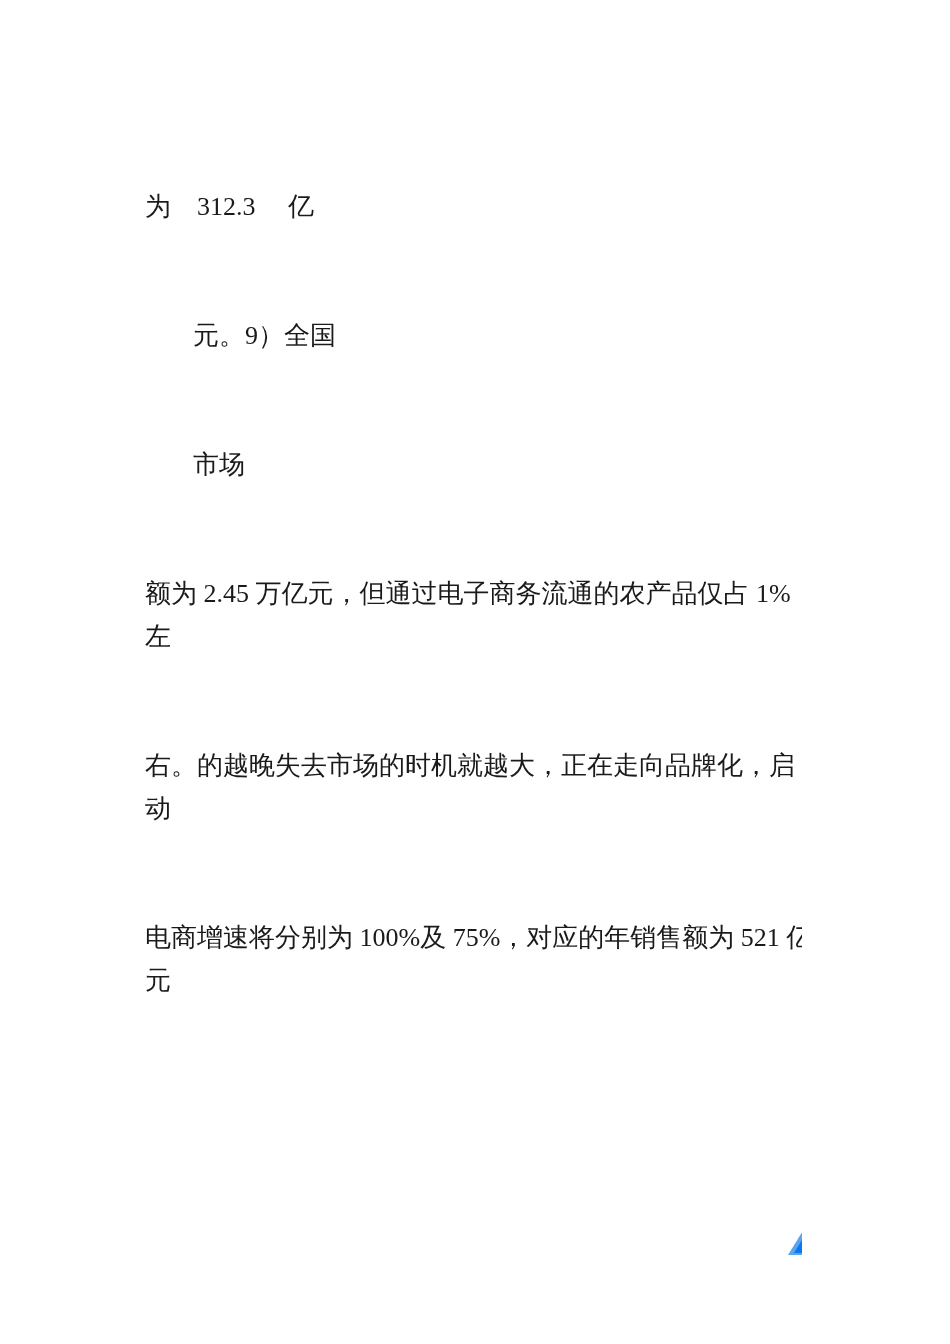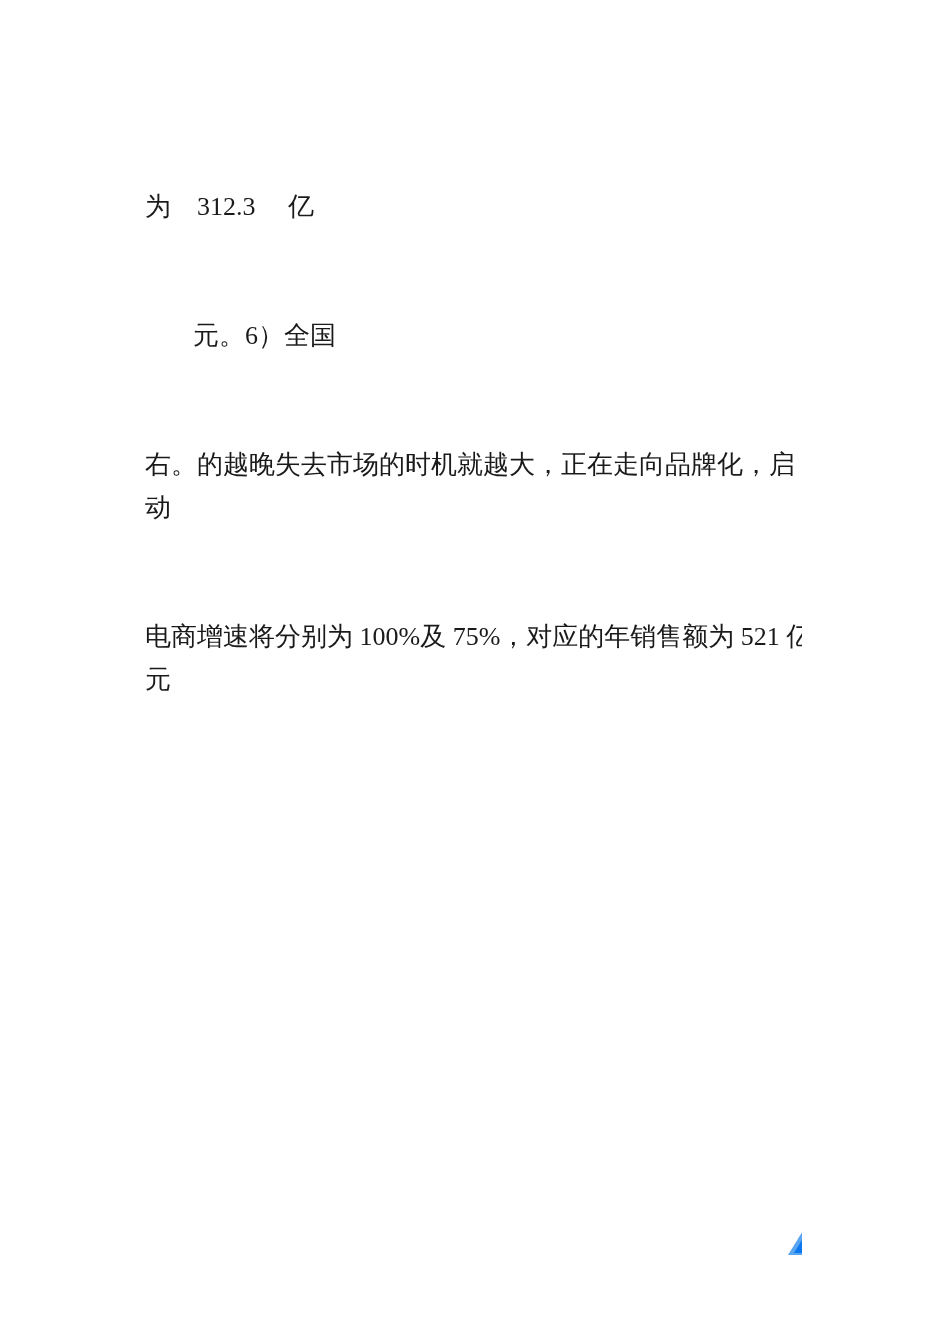--- a/index.html
+++ b/index.html
@@ -67,21 +67,23 @@
     color: #ffffff;
   }
 </style>
 </head>
 <body>
 
 <div class="page">
 
   <div class="content">
     <div class="ln">为　312.3　 亿</div>
-    <div class="ln ind">元。6）全国</div>
+    <div class="ln ind">元。9）全国</div>
+    <div class="ln ind">市场</div>
+    <div class="ln">额为 2.45 万亿元，但通过电子商务流通的农产品仅占 1%左</div>
     <div class="ln">右。的越晚失去市场的时机就越大，正在走向品牌化，启动</div>
     <div class="ln">电商增速将分别为 100%及 75%，对应的年销售额为 521 亿元</div>
     
     
     
     
     
     
     
     

